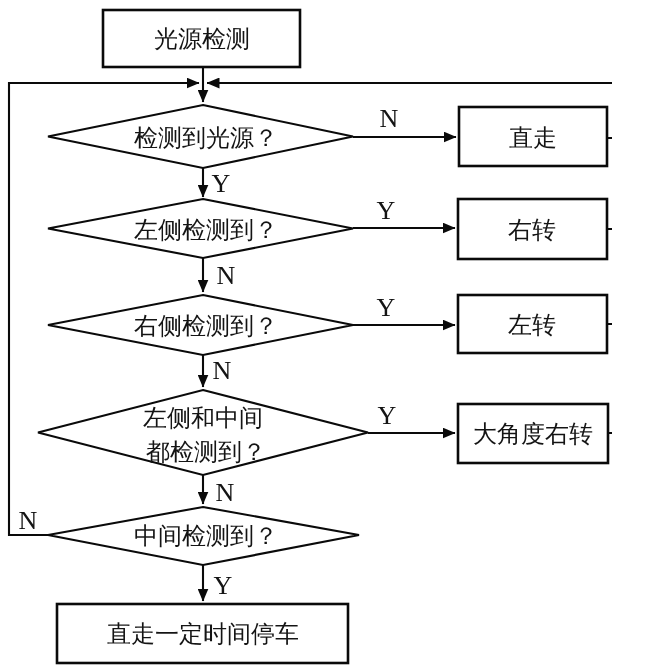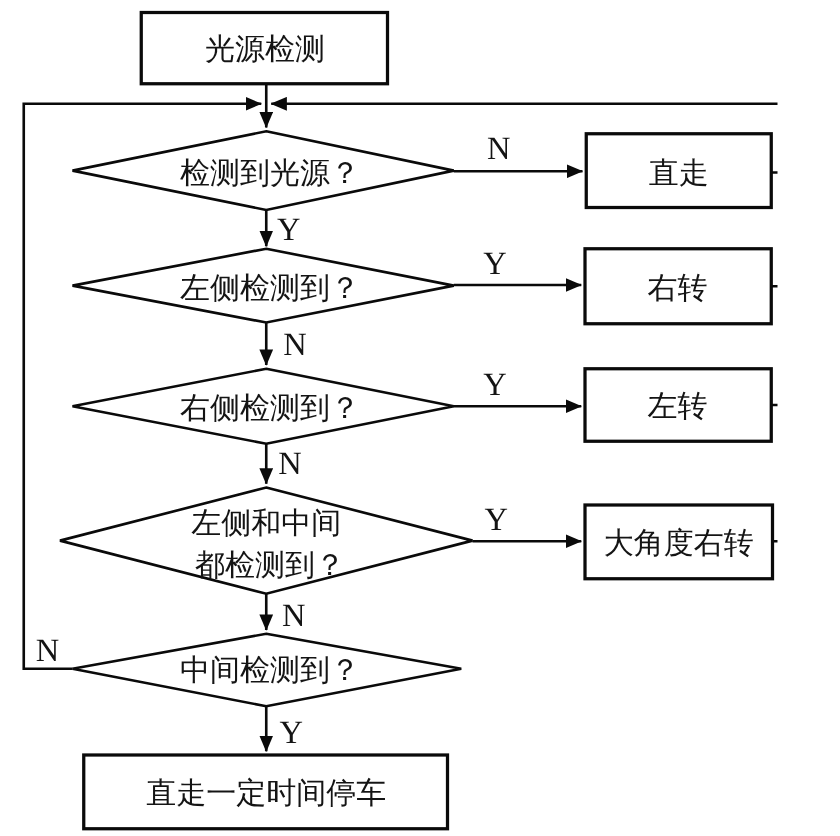--- a/index.html
+++ b/index.html
@@ -7,21 +7,20 @@
     padding: 0;
     background: #ffffff;
   }
   #stage {
     position: relative;
     width: 612px;
     height: 669px;
     background: #ffffff;
     overflow: hidden;
     font-family: "Liberation Serif", "DejaVu Serif", serif;
-    margin-left: 10px;
   }
   svg { position: absolute; left: 0; top: 0; }
   .shape {
     fill: #ffffff;
     stroke: #0a0a0a;
   }
   .box { stroke-width: 2.6; }
   .diamond { stroke-width: 2.1; }
   .edge {
     fill: none;

